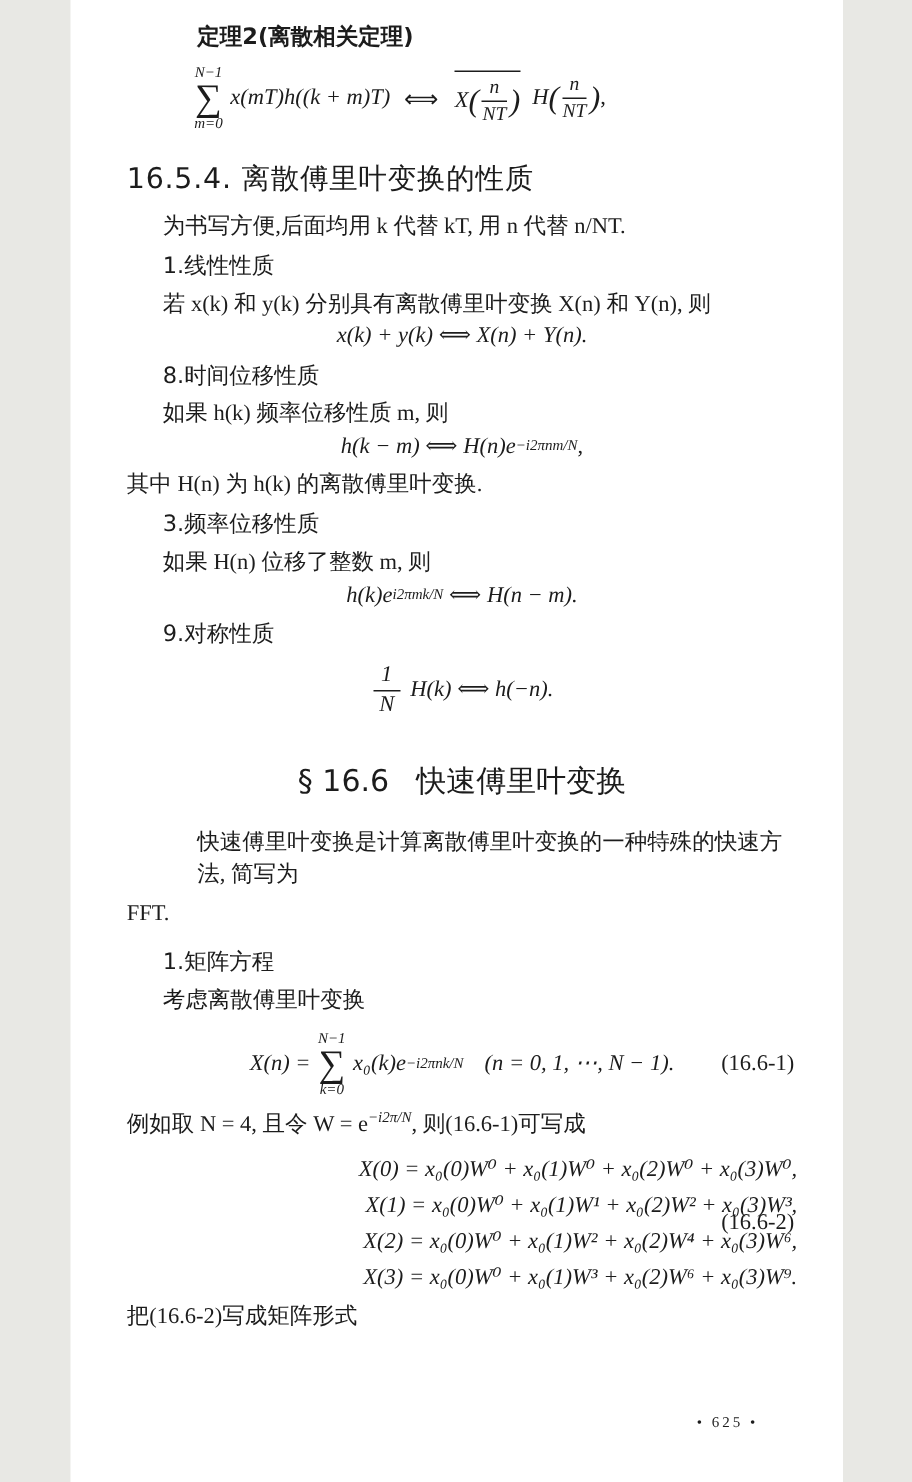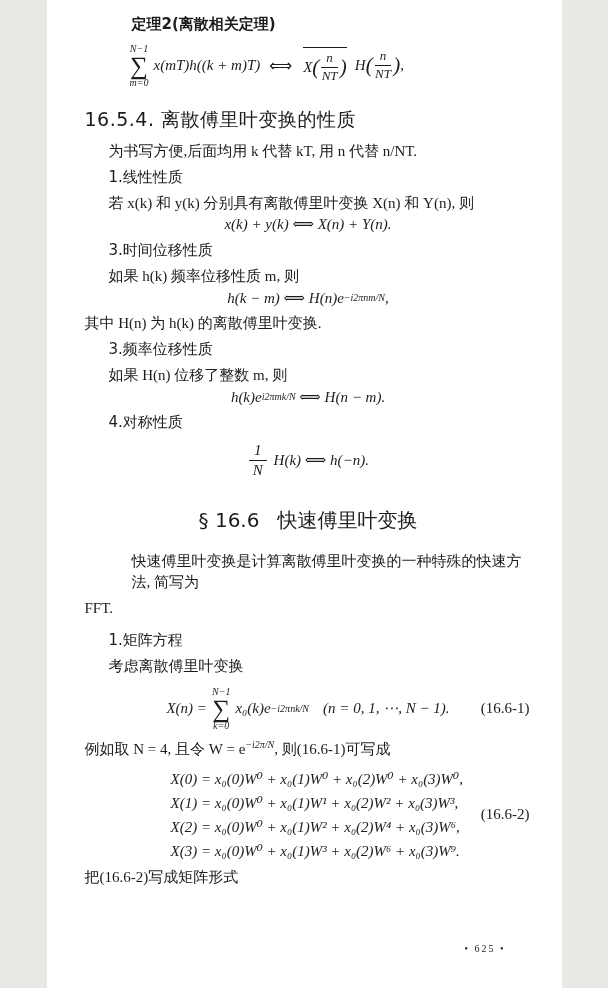--- a/index.html
+++ b/index.html
@@ -28,21 +28,21 @@
   .frac{display:inline-flex;flex-direction:column;align-items:center;line-height:1.15;font-size:13px;margin:0 2px;vertical-align:middle;}
   .frac .num{padding:0 5px 1px;border-bottom:1.2px solid #1c1c1c;}
   .frac .den{padding-top:1px;}
   .ol{border-top:1.2px solid #1c1c1c;padding-top:3px;display:inline-flex;align-items:center;margin:0 3px;}
   .arrow{font-family:"DejaVu Sans",sans-serif;font-style:normal;margin:0 9px;font-size:16px;letter-spacing:-1px;}
   .bigp{font-size:21px;font-weight:normal;line-height:1;}
   sup{font-size:10px;vertical-align:super;line-height:0;}
   .eqrow{position:relative;display:flex;align-items:center;justify-content:center;margin-top:10px;font-style:italic;}
   .eqtag{position:absolute;right:2px;font-style:normal;}
   .eqblock{position:relative;margin-top:6px;}
-  .eqblock .eqline{margin-left:86px;line-height:24px;font-style:italic;}
+  .eqblock .eqline{margin-left:47px;line-height:24px;font-style:italic;text-align:right;}
   .eqblock .eqtag{top:50%;transform:translateY(-50%);}
   .footer{position:absolute;right:56px;bottom:32px;font-weight:normal;font-size:10px;letter-spacing:2px;}
 </style>
 </head>
 <body>
 
 <div class="page">
 
   <div class="theorem-title">定理2(离散相关定理)</div>
 
@@ -74,38 +74,38 @@
   </div>
 
   <div class="cnhead h-sub">16.5.4. 离散傅里叶变换的性质</div>
 
   <div class="line indent1" style="margin-top:8px">为书写方便,后面均用 k 代替 kT, 用 n 代替 n/NT.</div>
 
   <div class="line indent1 cnhead">1.线性性质</div>
   <div class="line indent1">若 x(k) 和 y(k) 分别具有离散傅里叶变换 X(n) 和 Y(n), 则</div>
   <div class="formula">x(k) + y(k) ⟺ X(n) + Y(n).</div>
 
-  <div class="line indent1 cnhead">3.时间位移性质</div>
+  <div class="line indent1 cnhead">8.时间位移性质</div>
   <div class="line indent1">如果 h(k) 频率位移性质 m, 则</div>
   <div class="formula">
     <span>h(k − m) ⟺ H(n)e</span>
       <sup>−i2πnm/N</sup>
       <span class="plain">,</span>
   </div>
   <div class="line">其中 H(n) 为 h(k) 的离散傅里叶变换.</div>
 
   <div class="line indent1 cnhead">3.频率位移性质</div>
   <div class="line indent1">如果 H(n) 位移了整数 m, 则</div>
   <div class="formula">
     <span>h(k)e</span>
       <sup>i2πmk/N</sup>
       <span style="white-space:pre"> ⟺ H(n − m).</span>
   </div>
 
-  <div class="line indent1 cnhead">4.对称性质</div>
+  <div class="line indent1 cnhead">9.对称性质</div>
   <div class="formula" style="margin-top:8px">
     <span class="frac" style="font-size:15px">
       <span class="num">1</span>
       <span class="den mi">N</span>
     </span>
     <span style="margin-left:5px">H(k) ⟺ h(−n).</span>
   </div>
 
   <div class="cnhead h-main">
     <span>§ 16.6</span><span class="sp"></span><span>快速傅里叶变换</span>

